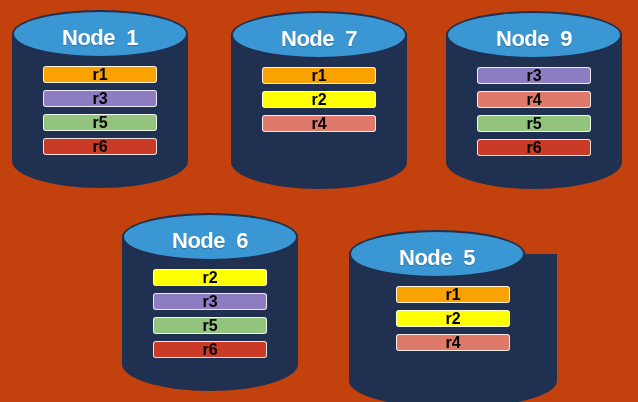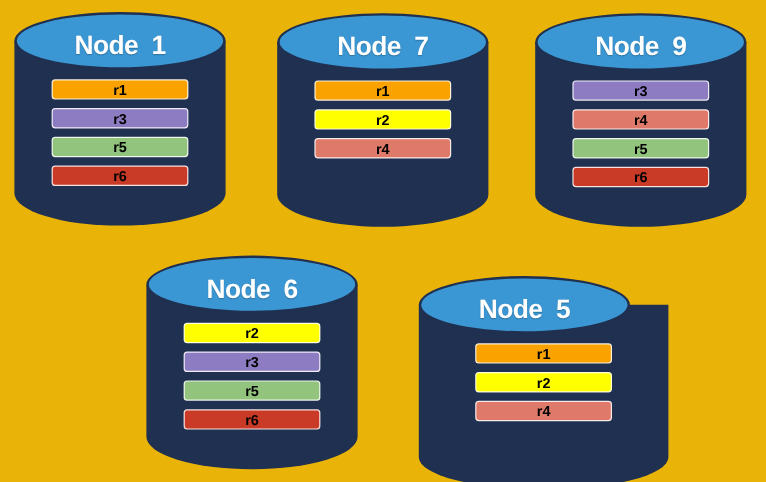--- a/index.html
+++ b/index.html
@@ -5,21 +5,21 @@
   html, body {
     margin: 0;
     padding: 0;
     background: #FFFFFF;
     font-family: "Liberation Sans", sans-serif;
   }
   .canvas {
     position: relative;
     width: 638px;
     height: 402px;
-    background: #eab308;
+    background: #c2410c;
     overflow: hidden;
   }
   .node {
     position: absolute;
     width: 176px;
     height: 178px;
   }
   
   .pos-1 { left: 12px;  top: 10px; }
   .pos-2 { left: 231px; top: 11px; }
@@ -69,21 +69,21 @@
     width: 114px;
     height: 17px;
     box-sizing: border-box;
     border: 1px solid rgba(255,255,255,0.85);
     border-radius: 3px;
     display: flex;
     align-items: center;
     justify-content: center;
     color: #000000;
     font-weight: bold;
-    font-size: 12px;
+    font-size: 16px;
     line-height: 1;
   }
 </style>
 </head>
 <body>
 
 <div class="canvas">
 
     <div class="node pos-1">
       <div class="cyl-body"></div>

